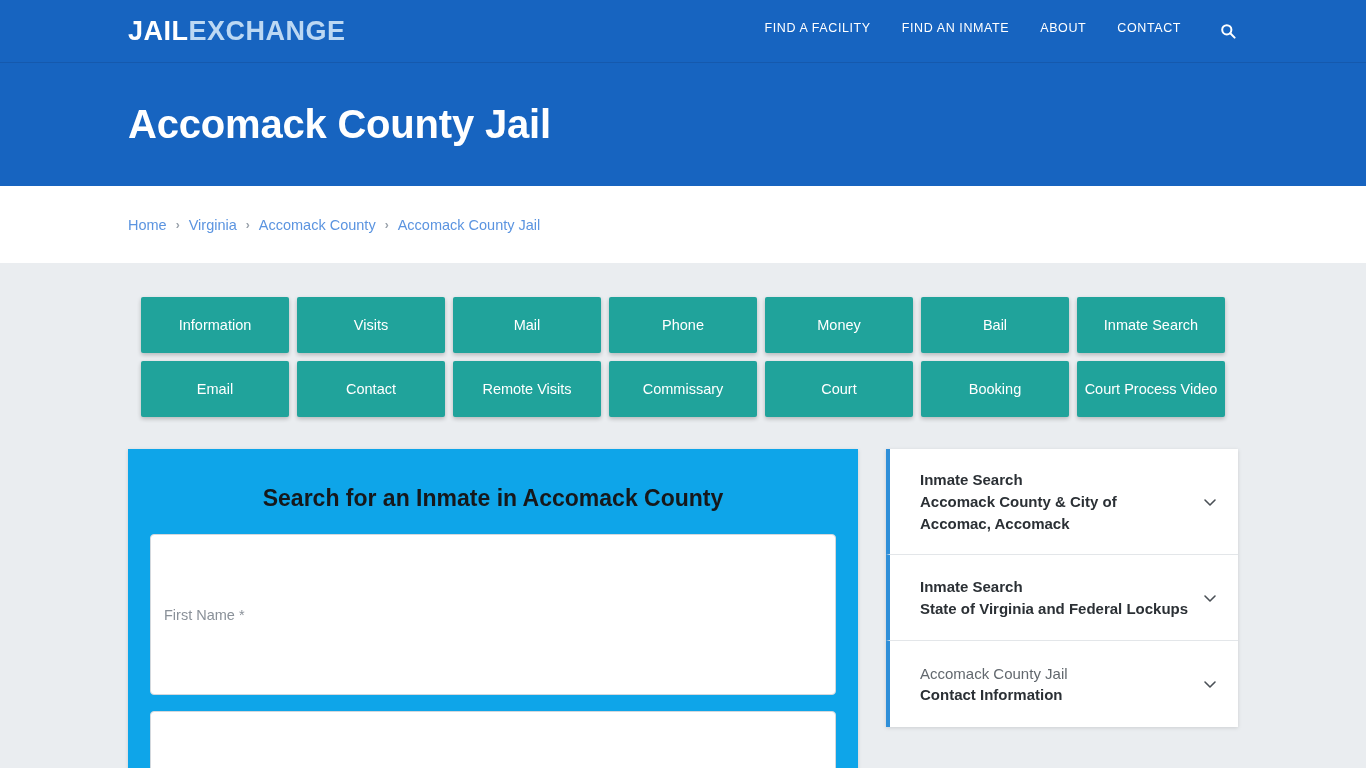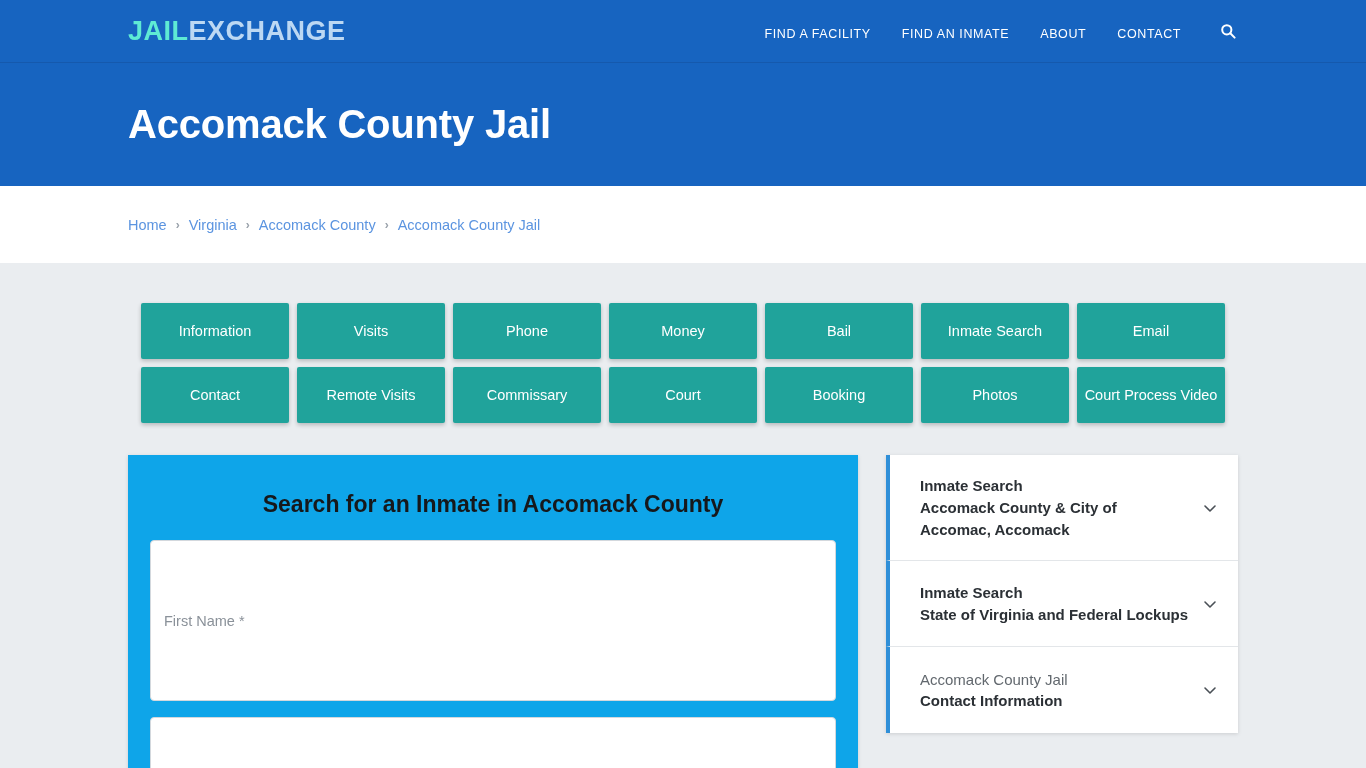--- a/index.html
+++ b/index.html
@@ -21,27 +21,27 @@
     align-items: center;
     padding: 0 128px;
     position: relative;
   }
   .logo {
     font-size: 27px;
     font-weight: bold;
     letter-spacing: 0.5px;
     white-space: nowrap;
   }
-  .logo .l1 { color: #5eead4; }
+  .logo .l1 { color: #ffffff; }
   .logo .l2 { color: #bcd8f3; }
 
   .nav {
     margin-left: auto;
     display: flex;
-    align-items: flex-end;
+    align-items: flex-start;
     gap: 31px;
   }
   .nav a {
     color: #ffffff;
     font-size: 12.5px;
     letter-spacing: 0.6px;
     text-decoration: none;
     white-space: nowrap;
   }
   .nav-search {
@@ -99,21 +99,21 @@
     padding: 30px 128px 0 128px;
   }
 
   
   .tabgrid {
     display: flex;
     flex-wrap: wrap;
     gap: 8px 8px;
     justify-content: center;
     max-width: 1110px;
-    margin: 10px auto;
+    margin: 4px auto;
   }
   .tabbtn {
     flex: 0 0 148px;
     height: 56px;
     background: #20a39b;
     color: #ffffff;
     font-size: 14.5px;
     display: flex;
     align-items: center;
     justify-content: center;
@@ -265,31 +265,31 @@
     <span class="sep">›</span>
     <a href="#">Accomack County Jail</a>
   </div>
 </div>
 
 <div class="main">
 
   <div class="tabgrid">
     <button class="tabbtn">Information</button>
     <button class="tabbtn">Visits</button>
+    <button class="tabbtn">Mail</button>
     <button class="tabbtn">Phone</button>
     <button class="tabbtn">Money</button>
     <button class="tabbtn">Bail</button>
     <button class="tabbtn">Inmate Search</button>
     <button class="tabbtn">Email</button>
     <button class="tabbtn">Contact</button>
     <button class="tabbtn">Remote Visits</button>
     <button class="tabbtn">Commissary</button>
     <button class="tabbtn">Court</button>
     <button class="tabbtn">Booking</button>
-    <button class="tabbtn">Photos</button>
     <button class="tabbtn">Court Process Video</button>
   </div>
 
   <div class="cols">
 
     <div class="colmain">
 
       <div class="card searchcard">
         <h2>Search for an Inmate in Accomack County</h2>
         <div class="formrow">

